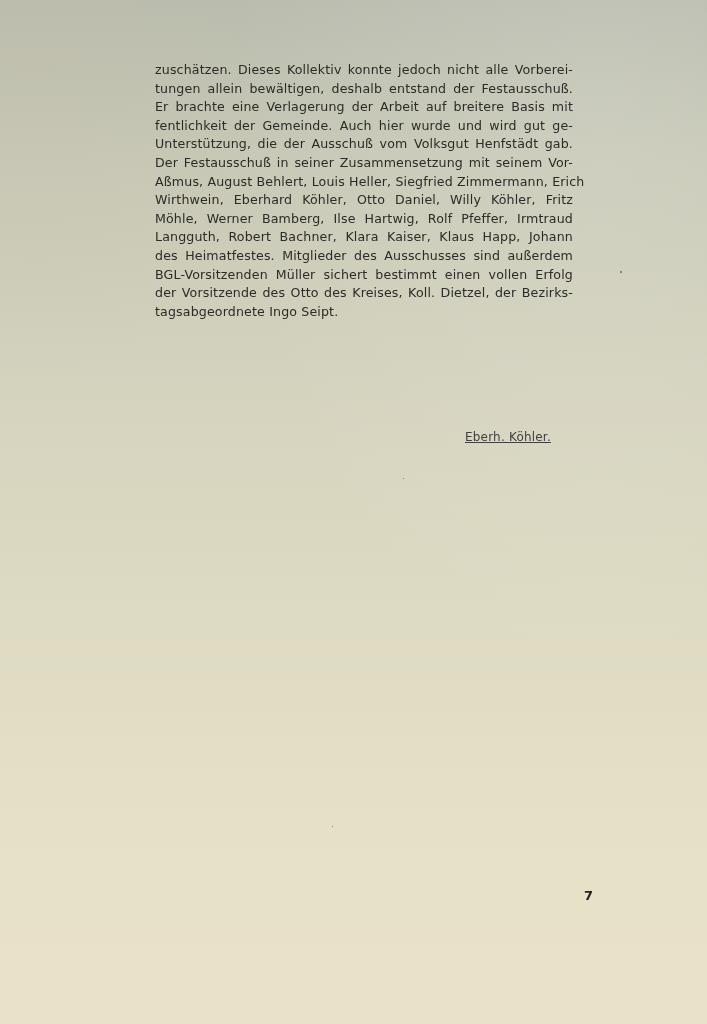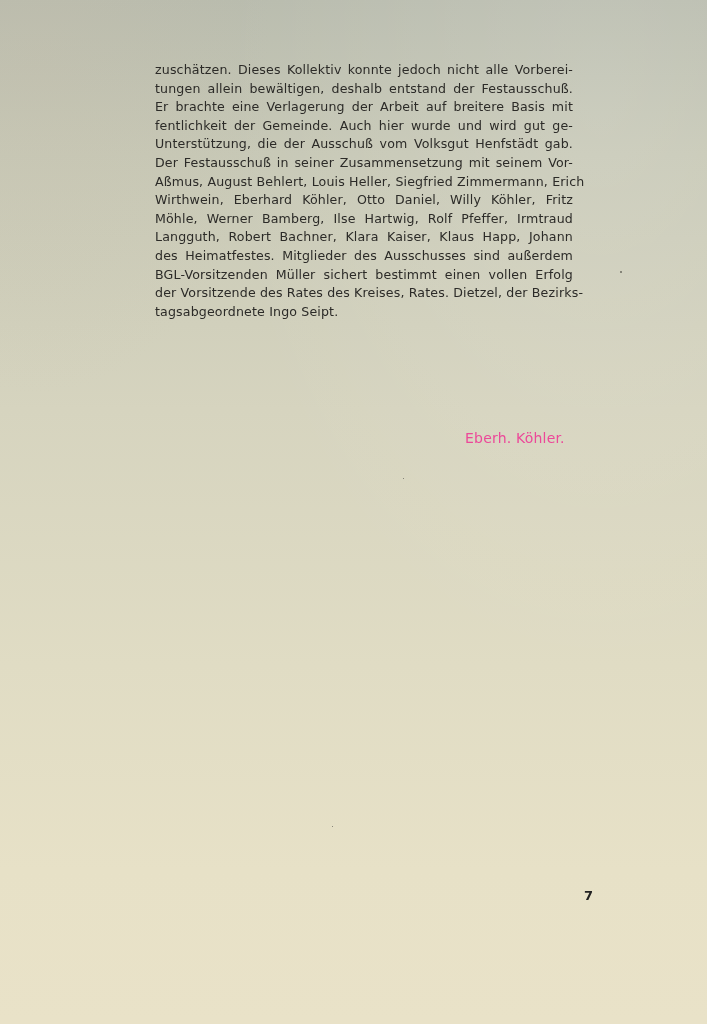--- a/index.html
+++ b/index.html
@@ -38,23 +38,24 @@
       text-align: justify;
       text-align-last: justify;
     }
     .line.last {
       text-align-last: left;
     }
     .signature {
       position: absolute;
       left: 465px;
       top: 430px;
-      color: #ec4899;
-      font-size: 14px;
+      color: #404040;
+      font-size: 12px;
       letter-spacing: 0.2px;
+      text-decoration: underline;
     }
     .page-number {
       position: absolute;
       left: 584px;
       top: 888px;
       color: #222;
       font-size: 13px;
       font-weight: bold;
     }
     .speck {
@@ -76,21 +77,21 @@
   <span class="line">Er brachte eine Verlagerung der Arbeit auf breitere Basis mit</span>
   <span class="line">fentlichkeit der Gemeinde. Auch hier wurde und wird gut ge-</span>
   <span class="line">Unterstützung, die der Ausschuß vom Volksgut Henfstädt gab.</span>
   <span class="line">Der Festausschuß in seiner Zusammensetzung mit seinem Vor-</span>
   <span class="line">Aßmus, August Behlert, Louis Heller, Siegfried Zimmermann, Erich</span>
   <span class="line">Wirthwein, Eberhard Köhler, Otto Daniel, Willy Köhler, Fritz</span>
   <span class="line">Möhle, Werner Bamberg, Ilse Hartwig, Rolf Pfeffer, Irmtraud</span>
   <span class="line">Langguth, Robert Bachner, Klara Kaiser, Klaus Happ, Johann</span>
   <span class="line">des Heimatfestes. Mitglieder des Ausschusses sind außerdem</span>
   <span class="line">BGL-Vorsitzenden Müller sichert bestimmt einen vollen Erfolg</span>
-  <span class="line">der Vorsitzende des Rates des Kreises, Rates. Dietzel, der Bezirks-</span>
+  <span class="line">der Vorsitzende des Otto des Kreises, Koll. Dietzel, der Bezirks-</span>
   <span class="line last">tagsabgeordnete Ingo Seipt.</span>
 </div>
 
 <div class="signature">Eberh. Köhler.</div>
 
 <div class="page-number">7</div>
 
 <span class="speck" style="left:620px; top:271px;"></span>
 <span class="speck" style="left:403px; top:478px; width:1px; height:1px;"></span>
 <span class="speck" style="left:332px; top:826px; width:1px; height:1px;"></span>

